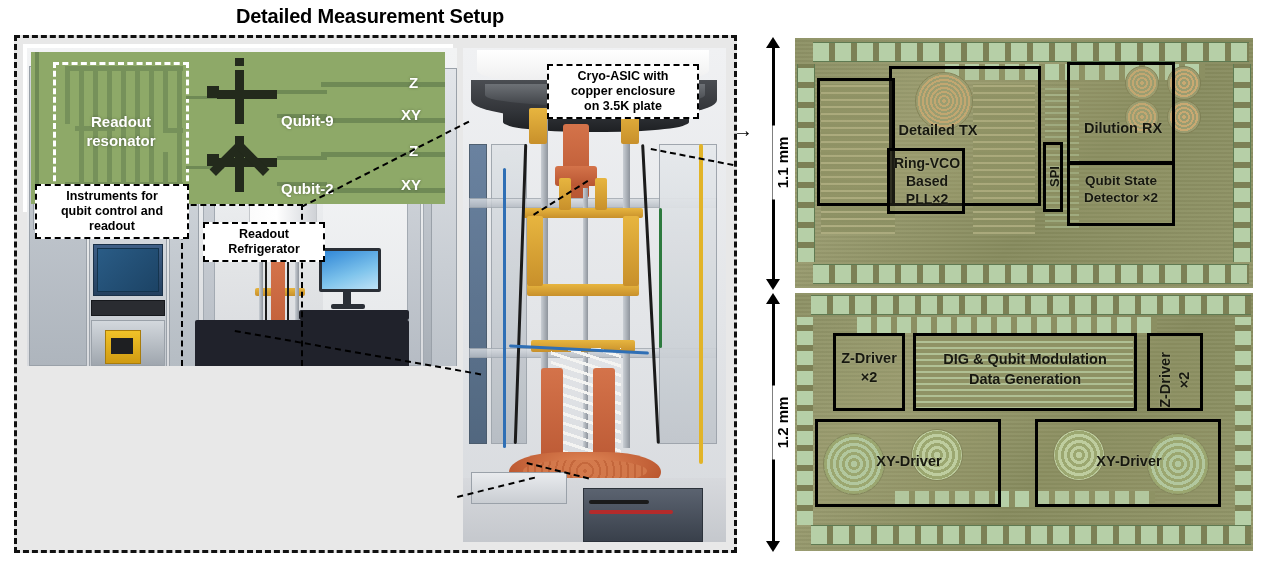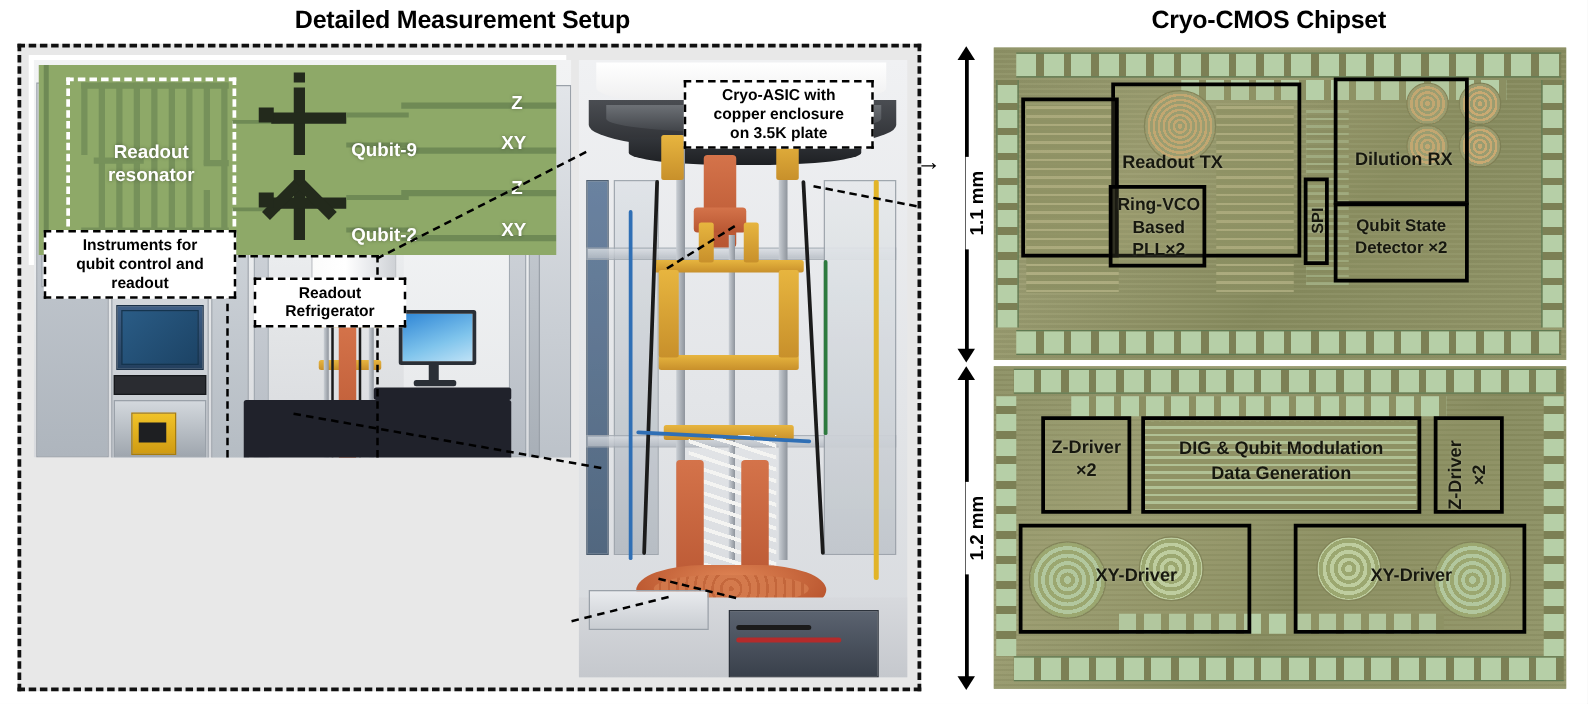--- a/index.html
+++ b/index.html
@@ -207,21 +207,20 @@
     position:absolute; left:733px; top:120px;
     font-size:20px; font-weight:bold; color:#000; line-height:1;
   }
 </style>
 </head>
 <body>
 
 <div id="root">
 
   <div class="panel-title" id="title-left">Detailed Measurement Setup</div>
-  <div class="panel-title" id="title-right">Cryo-CMOS Chipset</div>
 
   <div id="left-panel">
     <div id="left-inner">
 
       <div class="photo" id="photo-lab">
         <div class="lab-bg"></div>
 
         <div class="rack" style="left:2px;  top:18px;  width:58px;  height:300px;"></div>
         <div class="rack" style="left:6px;  top:38px;  width:50px;  height:26px; background:linear-gradient(180deg,#b9c0c8,#98a0a9);"></div>
         <div class="rack" style="left:6px;  top:70px;  width:50px;  height:30px; background:#c8ced5;"></div>
@@ -460,21 +459,21 @@
       <div class="inductor" style="left:330px; top:62px; width:34px; height:34px;"></div>
       <div class="inductor" style="left:372px; top:62px; width:34px; height:34px;"></div>
 
       <div class="block" style="left:94px; top:28px; width:152px; height:140px;"></div>
       <div class="block" style="left:22px; top:40px; width:78px; height:128px;"></div>
       <div class="block" style="left:92px; top:110px; width:78px; height:66px;"></div>
       <div class="block" style="left:248px; top:104px; width:20px; height:70px;"></div>
       <div class="block" style="left:272px; top:24px; width:108px; height:102px;"></div>
       <div class="block" style="left:272px; top:124px; width:108px; height:64px;"></div>
 
-      <div class="block-lbl" style="left:88px; top:84px; width:110px;">Readout TX</div>
+      <div class="block-lbl" style="left:88px; top:84px; width:110px;">Detailed TX</div>
       <div class="block-lbl" style="left:92px; top:116px; width:80px; font-size:14px; line-height:18px;">Ring-VCO
 Based
 PLL×2</div>
       <div class="block-lbl rot" style="left:238px; top:130px; width:42px; font-size:13px;">SPI</div>
       <div class="block-lbl" style="left:278px; top:82px; width:100px;">Dilution RX</div>
       <div class="block-lbl" style="left:274px; top:134px; width:104px; font-size:13.5px; line-height:17px;">Qubit State
 Detector ×2</div>
     </div>
 
     <div class="die" id="die-bottom">

